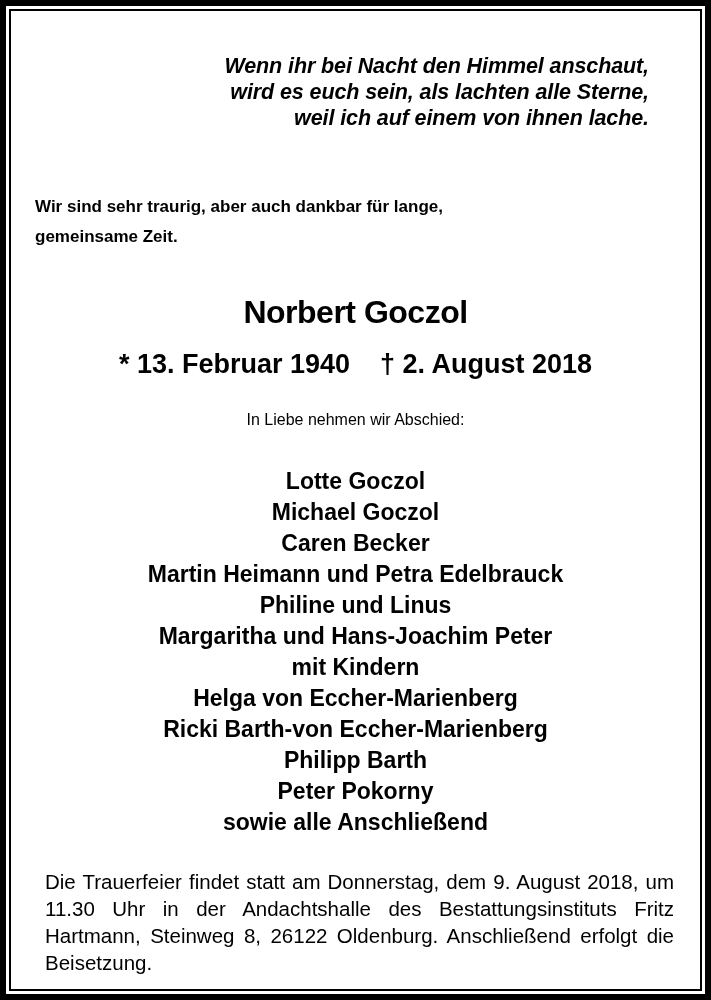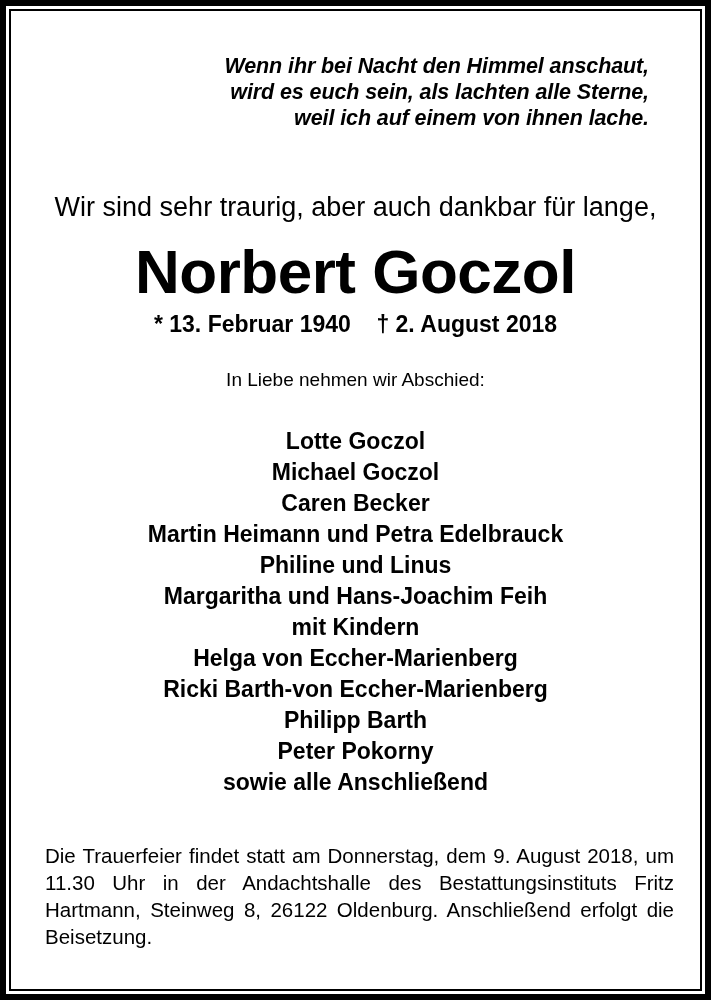--- a/index.html
+++ b/index.html
@@ -55,52 +55,51 @@
     font-size: 21.5px;
     line-height: 26px;
     letter-spacing: -0.1px;
     padding-right: 27px;
     margin-top: 16px;
   }
   .quote-line { display: block; white-space: nowrap; text-align: right; }
 
   
   .intro {
-    text-align: center;
-    font-size: 27px;
+    font-size: 17px;
     line-height: 30px;
-    font-weight: normal;
+    font-weight: bold;
     margin-top: 61px;
   }
   .intro-line { display: block; }
 
   
   .name {
     text-align: center;
     font-weight: bold;
-    font-size: 62px;
+    font-size: 32px;
     line-height: 56px;
     letter-spacing: -0.5px;
-    margin-top: 22px;
+    margin-top: 32px;
   }
 
   
   .dates {
     text-align: center;
     font-weight: bold;
-    font-size: 23px;
+    font-size: 27px;
     line-height: 28px;
     margin-top: 10px;
     white-space: pre;
   }
 
   
   .farewell {
     text-align: center;
-    font-size: 19px;
+    font-size: 16px;
     line-height: 26px;
     font-weight: normal;
     margin-top: 29px;
   }
 
   
   .survivors {
     text-align: center;
     font-weight: bold;
     font-size: 23px;
@@ -109,56 +108,57 @@
   }
   .survivor { display: block; white-space: nowrap; }
 
   
   .details {
     text-align: justify;
     text-align-last: left;
     font-size: 20.5px;
     line-height: 27px;
     font-weight: normal;
-    margin-top: 44px;
+    margin-top: 30px;
     padding: 0 2px 0 10px;
     hyphens: none;
   }
 </style>
 </head>
 <body>
 
 <div class="notice">
   <div class="notice-gap">
     <div class="notice-rule">
       <div class="notice-body">
 
         <div class="quote">
           <span class="quote-line">Wenn ihr bei Nacht den Himmel anschaut,</span>
           <span class="quote-line">wird es euch sein, als lachten alle Sterne,</span>
           <span class="quote-line">weil ich auf einem von ihnen lache.</span>
         </div>
 
         <div class="intro">
           <span class="intro-line">Wir sind sehr traurig, aber auch dankbar für lange,</span>
+          <span class="intro-line">gemeinsame Zeit.</span>
         </div>
 
         <div class="name">Norbert Goczol</div>
 
         <div class="dates">* 13. Februar 1940    † 2. August 2018</div>
 
         <div class="farewell">In Liebe nehmen wir Abschied:</div>
 
         <div class="survivors">
           <span class="survivor">Lotte Goczol</span>
           <span class="survivor">Michael Goczol</span>
           <span class="survivor">Caren Becker</span>
           <span class="survivor">Martin Heimann und Petra Edelbrauck</span>
           <span class="survivor">Philine und Linus</span>
-          <span class="survivor">Margaritha und Hans-Joachim Feih</span>
+          <span class="survivor">Margaritha und Hans-Joachim Peter</span>
           <span class="survivor">mit Kindern</span>
           <span class="survivor">Helga von Eccher-Marienberg</span>
           <span class="survivor">Ricki Barth-von Eccher-Marienberg</span>
           <span class="survivor">Philipp Barth</span>
           <span class="survivor">Peter Pokorny</span>
           <span class="survivor">sowie alle Anschließend</span>
         </div>
 
         <div class="details">Die Trauerfeier findet statt am Donnerstag, dem 9. August 2018, um 11.30 Uhr in der Andachtshalle des Bestattungsinstituts Fritz Hartmann, Steinweg 8, 26122 Oldenburg. Anschließend erfolgt die Beisetzung.</div>
 

